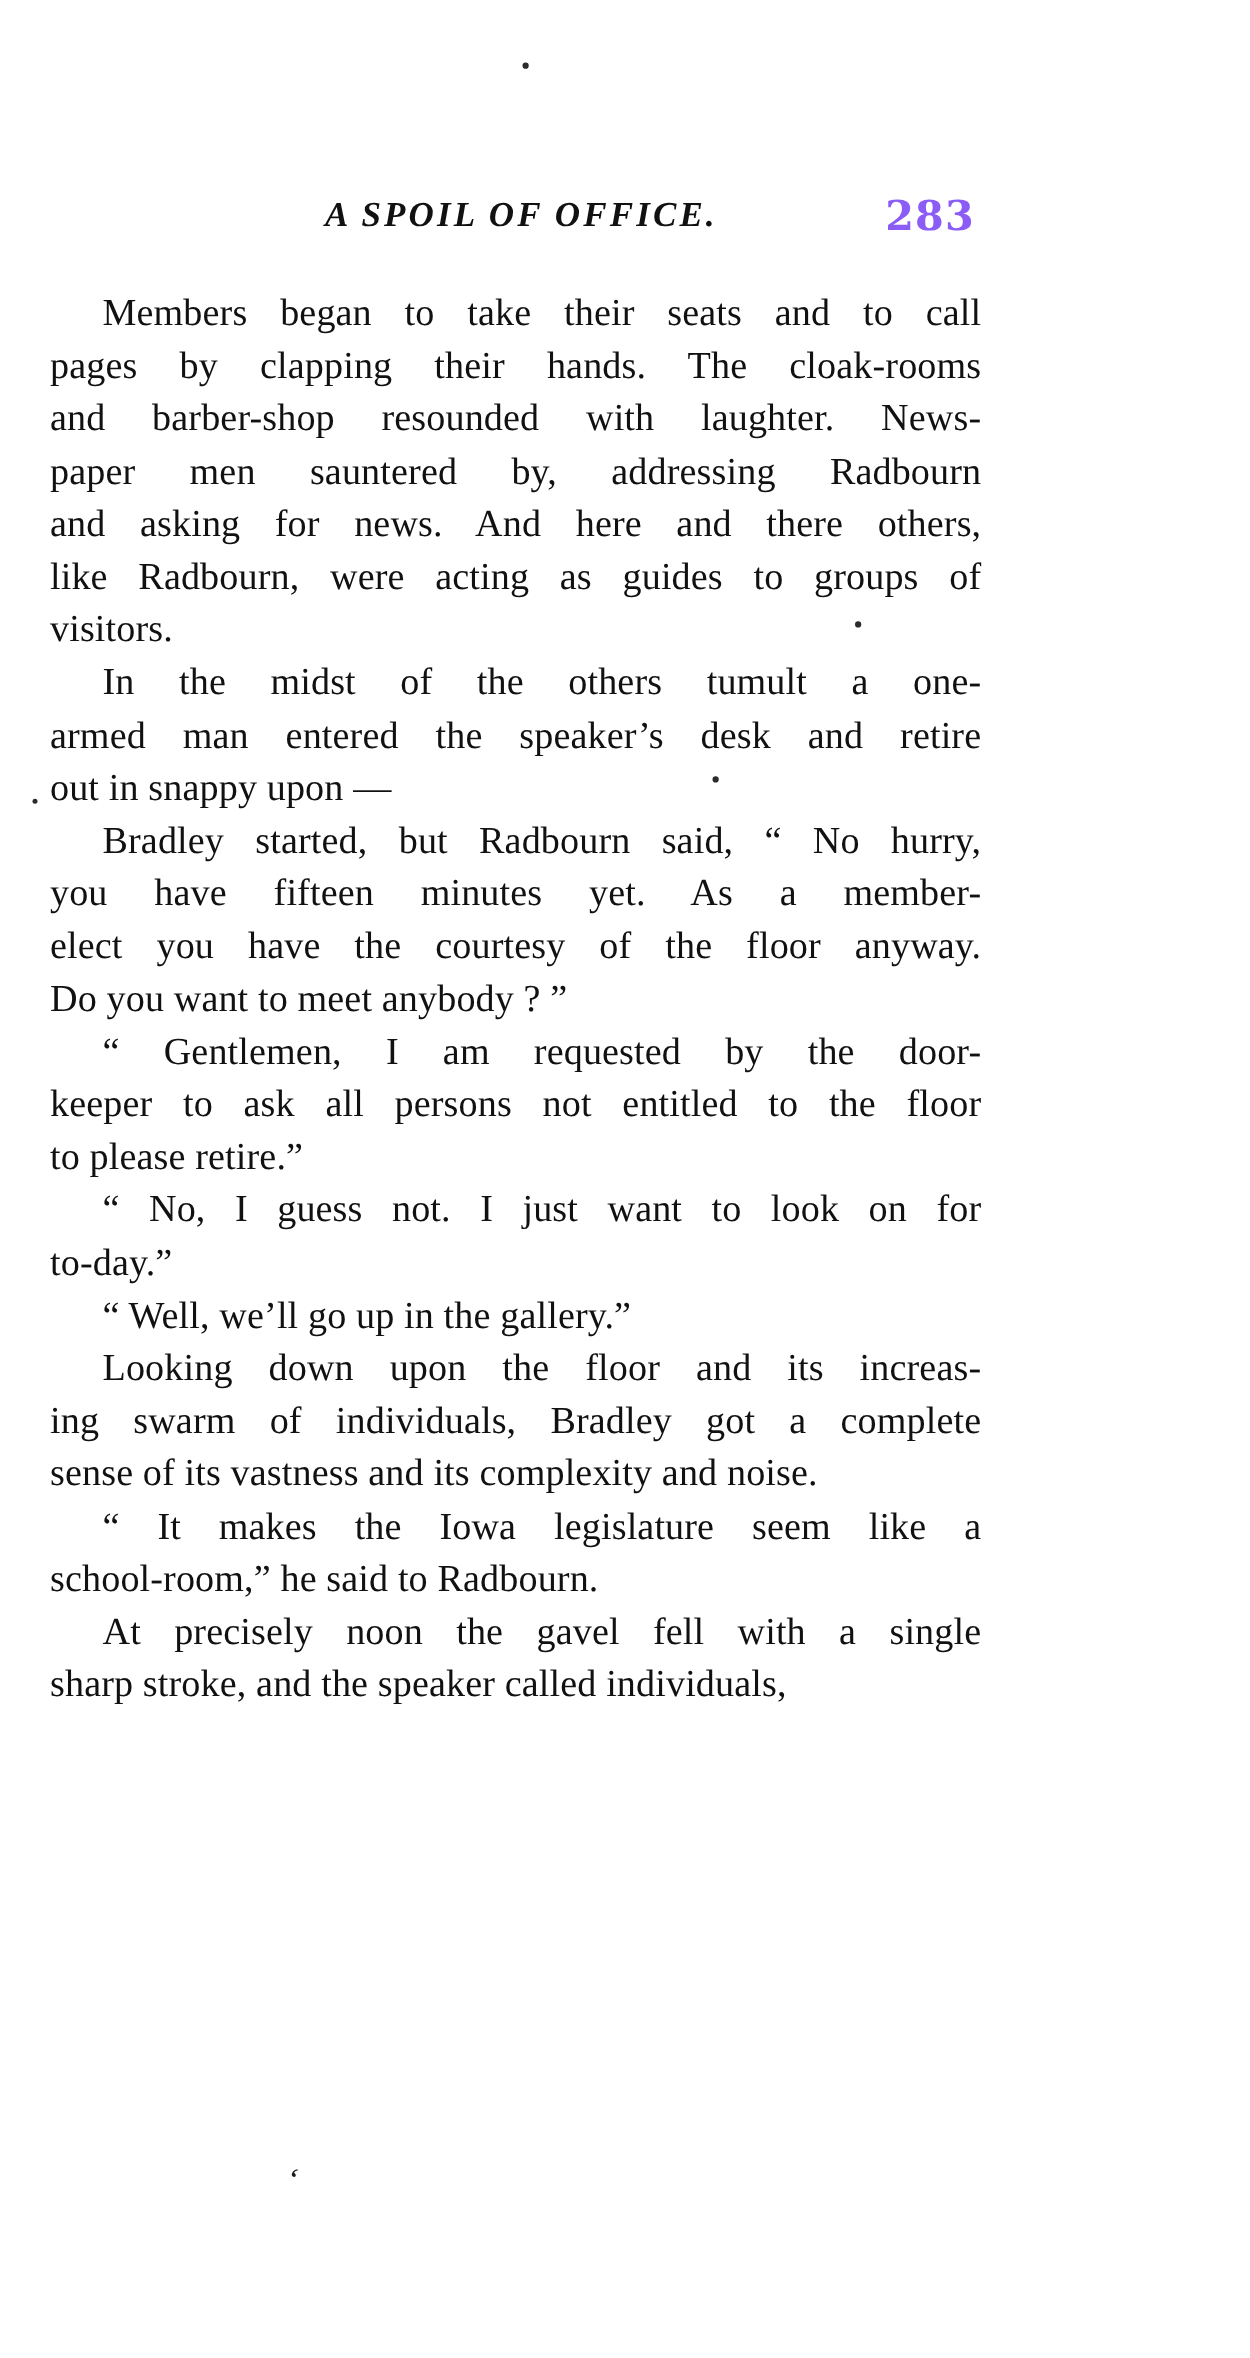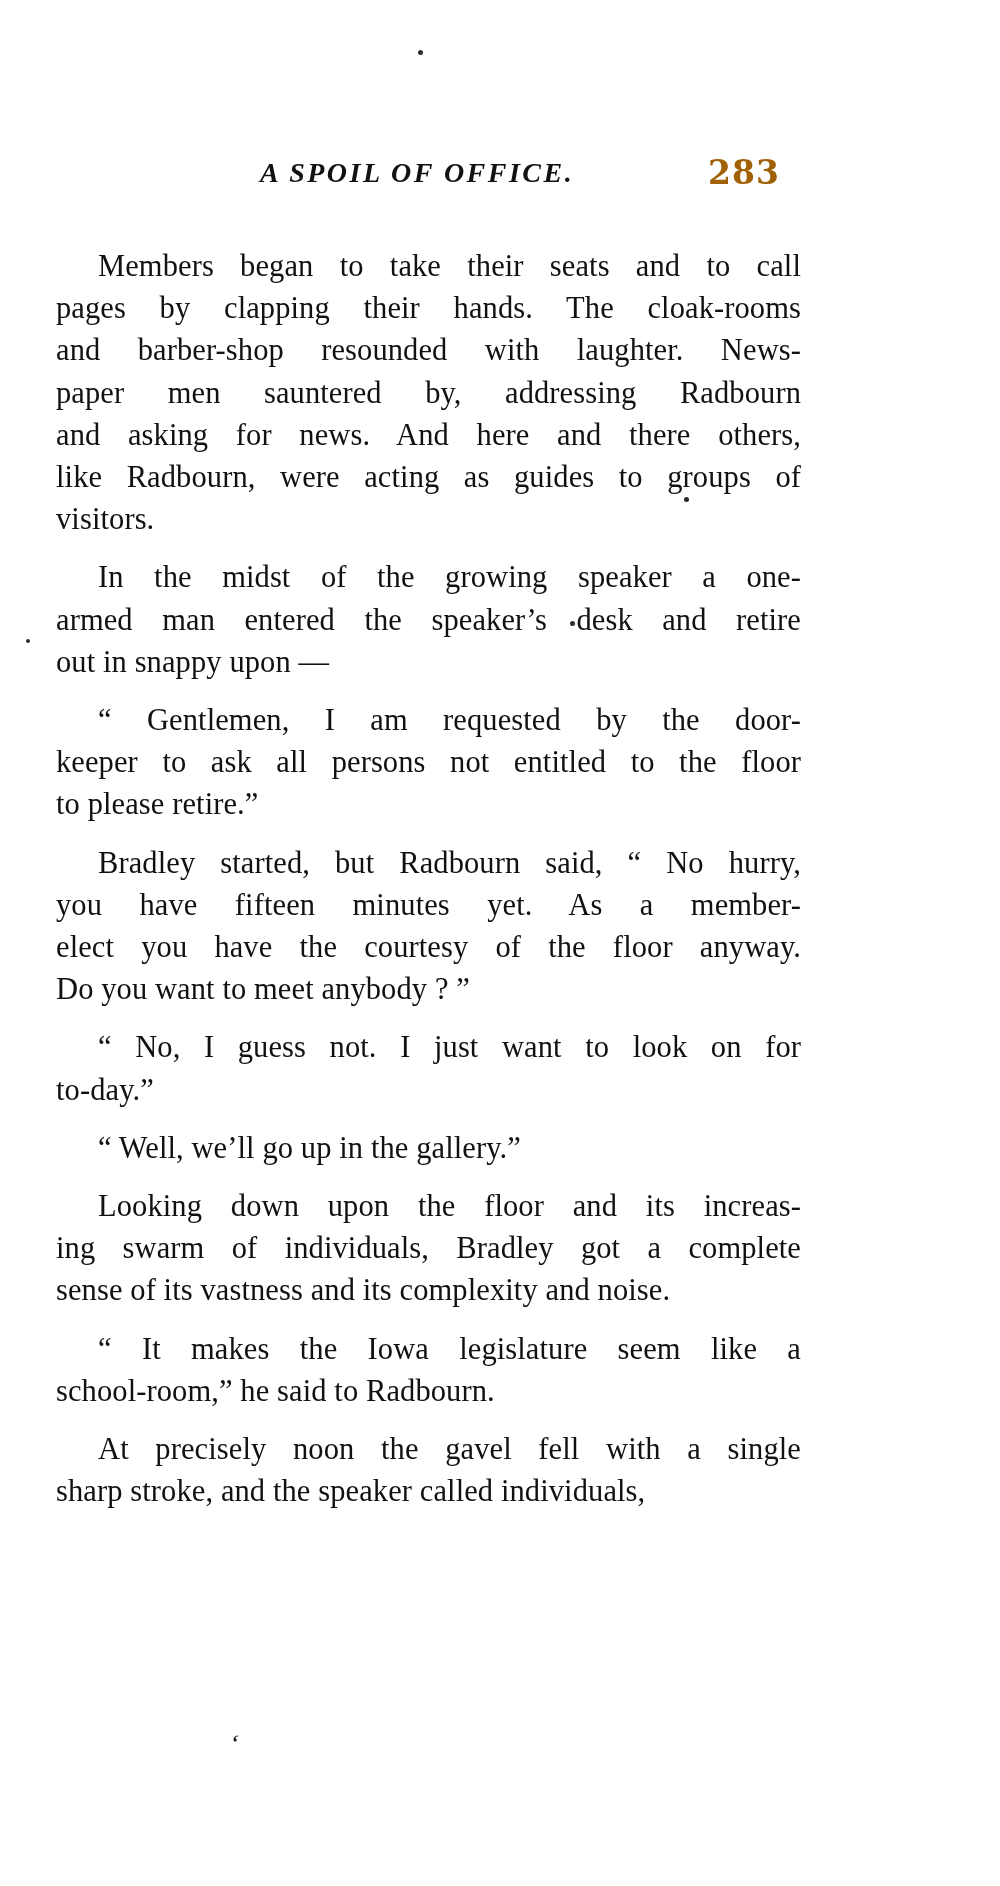--- a/index.html
+++ b/index.html
@@ -44,31 +44,31 @@
     color: #111;
     font-family: "Liberation Serif", serif;
   }
   .folio {
     position: absolute;
     right: 180px;
     top: -4px;
     font-weight: bold;
     font-size: 33px;
     letter-spacing: 1px;
-    color: #a16207;
+    color: #8b5cf6;
     font-family: "DejaVu Serif", serif;
   }
   .body-text {
     position: absolute;
     top: 212px;
     left: 40px;
     width: 920px;
   }
   .para {
-    margin: 16px;
+    margin: 0;
     padding: 0;
   }
   .line {
     display: block;
     width: 745px;
     margin-left: 0;
     font-size: 30.5px;
     line-height: 42.2px;
     letter-spacing: 0.1px;
     color: #111;
@@ -122,36 +122,36 @@
       <span class="line just indent">Members began to take their seats and to call</span>
       <span class="line just">pages by clapping their hands.   The cloak-rooms</span>
       <span class="line just">and barber-shop resounded with laughter.   News-</span>
       <span class="line just">paper men sauntered by, addressing Radbourn</span>
       <span class="line just">and asking for news.   And here and there others,</span>
       <span class="line just">like Radbourn, were acting as guides to groups of</span>
       <span class="line last">visitors.</span>
     </p>
 
     <p class="para">
-      <span class="line just indent">In the midst of the growing speaker a one-</span>
+      <span class="line just indent">In the midst of the others tumult a one-</span>
       <span class="line just">armed man entered the speaker’s desk and retire</span>
       <span class="line last">out in snappy upon —</span>
-    </p>
-
-    <p class="para">
-      <span class="line just indent">“ Gentlemen, I am requested by the door-</span>
-      <span class="line just">keeper to ask all persons not entitled to the floor</span>
-      <span class="line last">to please retire.”</span>
     </p>
 
     <p class="para">
       <span class="line just indent">Bradley started, but Radbourn said, “ No hurry,</span>
       <span class="line just">you have fifteen minutes yet.   As a member-</span>
       <span class="line just">elect you have the courtesy of the floor anyway.</span>
       <span class="line last">Do you want to meet anybody ? ”</span>
+    </p>
+
+    <p class="para">
+      <span class="line just indent">“ Gentlemen, I am requested by the door-</span>
+      <span class="line just">keeper to ask all persons not entitled to the floor</span>
+      <span class="line last">to please retire.”</span>
     </p>
 
     <p class="para">
       <span class="line just indent">“ No, I guess not.   I just want to look on for</span>
       <span class="line last">to-day.”</span>
     </p>
 
     <p class="para">
       <span class="line last indent">“ Well, we’ll go up in the gallery.”</span>
     </p>

